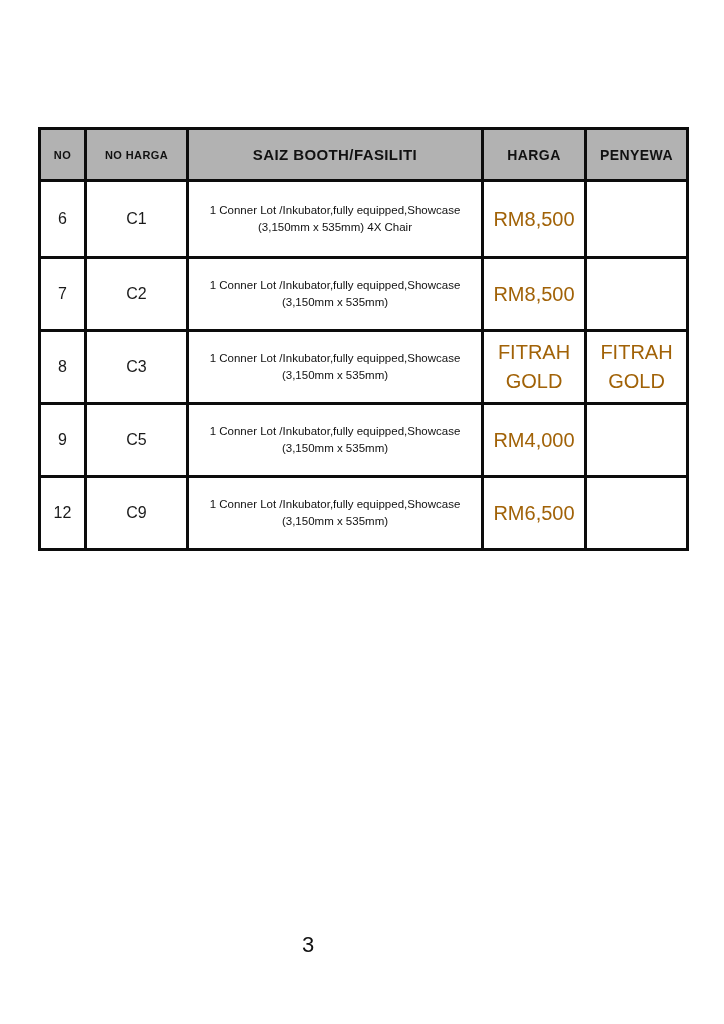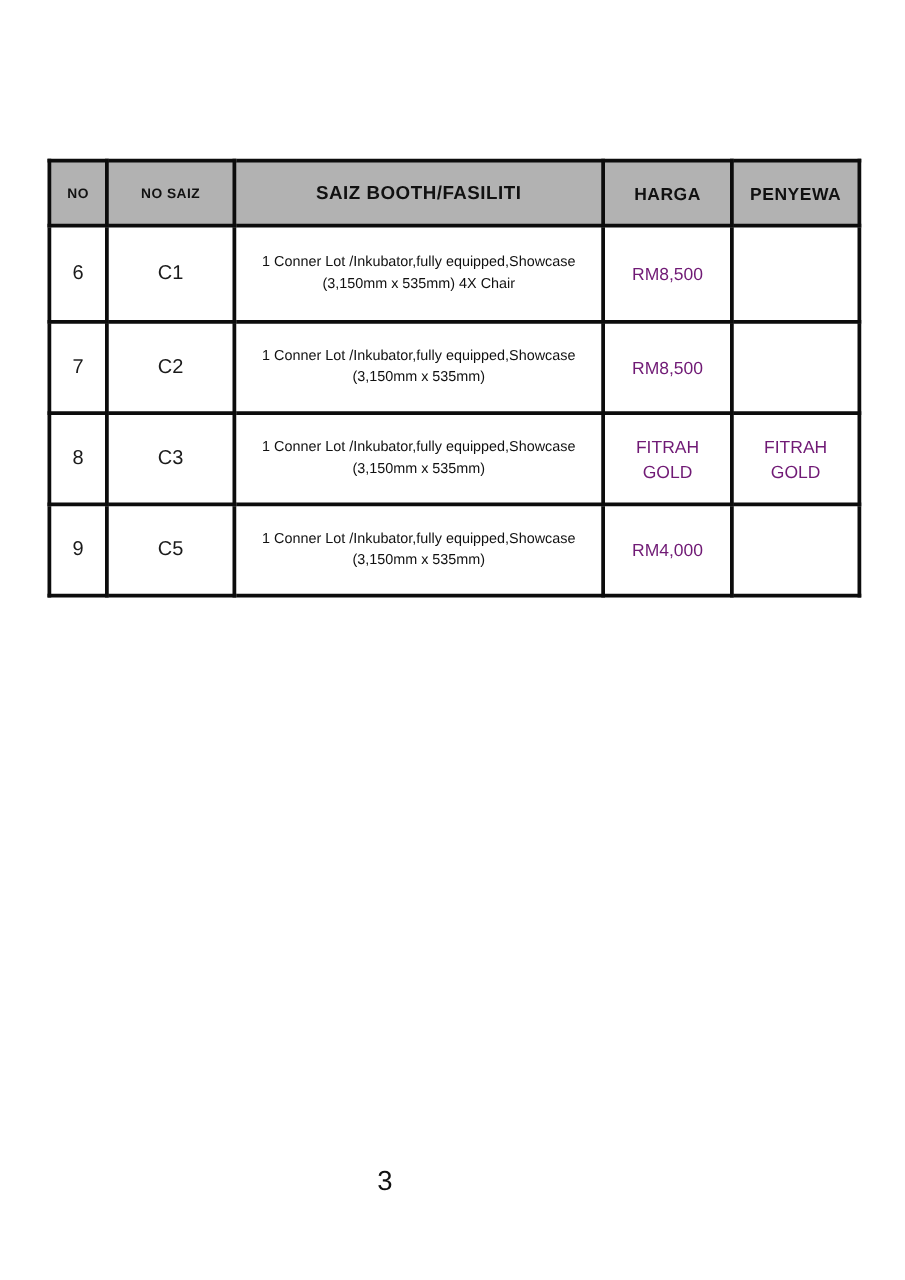--- a/index.html
+++ b/index.html
@@ -52,22 +52,22 @@
   td.cell-saiz {
     font-size: 11.5px;
     font-weight: normal;
     line-height: 1.45;
   }
   td.cell-saiz .saiz-text {
     max-width: 252px;
     margin: 0 auto;
   }
   td.cell-harga, td.cell-penyewa {
-    font-size: 14px;
-    color: #701a75;
+    font-size: 20px;
+    color: #a16207;
     white-space: pre-line;
     line-height: 1.45;
   }
   .page-number {
     position: absolute;
     left: 0;
     right: 0;
     top: 932px;
     text-align: center;
     font-size: 22px;
@@ -83,21 +83,21 @@
     <colgroup>
       <col style="width:46px">
       <col style="width:102px">
       <col style="width:295px">
       <col style="width:103px">
       <col style="width:102px">
     </colgroup>
     <thead>
       <tr>
         <th class="col-no">NO</th>
-        <th class="col-booth">NO SAIZ</th>
+        <th class="col-booth">NO HARGA</th>
         <th class="col-saiz">SAIZ BOOTH/FASILITI</th>
         <th class="col-harga">HARGA</th>
         <th class="col-penyewa">PENYEWA</th>
       </tr>
     </thead>
     <tbody id="table-body">
   <tr class="data-row tall">
     <td class="cell-no">6</td>
     <td class="cell-booth">C1</td>
     <td class="cell-saiz">
@@ -134,18 +134,27 @@
     <td class="cell-booth">C5</td>
     <td class="cell-saiz">
             <div class="saiz-text">1 Conner Lot /Inkubator,fully equipped,Showcase (3,150mm x 535mm)</div>
           </td>
     <td class="cell-harga">RM4,000</td>
     <td class="cell-penyewa"></td>
   </tr>
 
 
 
+  <tr class="data-row">
+    <td class="cell-no">12</td>
+    <td class="cell-booth">C9</td>
+    <td class="cell-saiz">
+            <div class="saiz-text">1 Conner Lot /Inkubator,fully equipped,Showcase (3,150mm x 535mm)</div>
+          </td>
+    <td class="cell-harga">RM6,500</td>
+    <td class="cell-penyewa"></td>
+  </tr>
 </tbody>
   </table>
 
   <div class="page-number">3</div>
 
 </div>
 
 </body></html>

